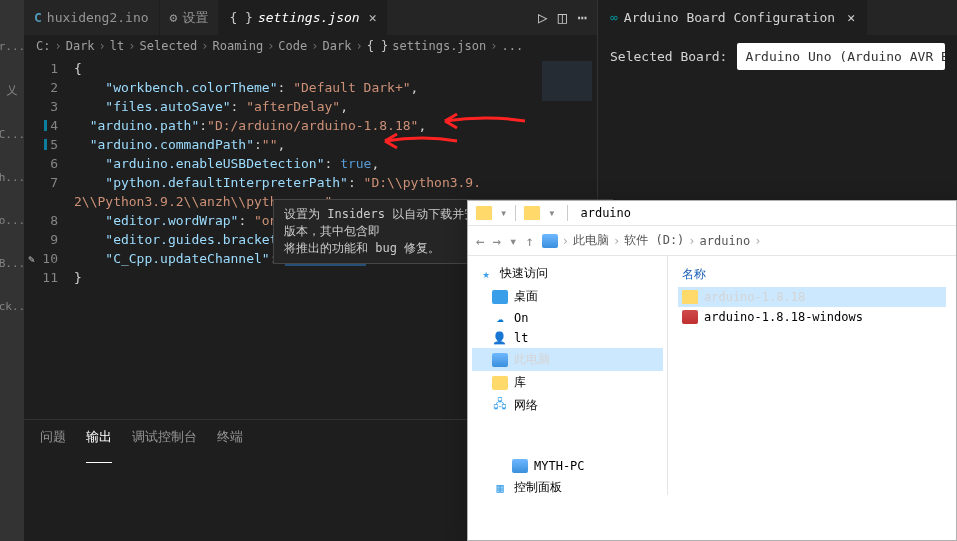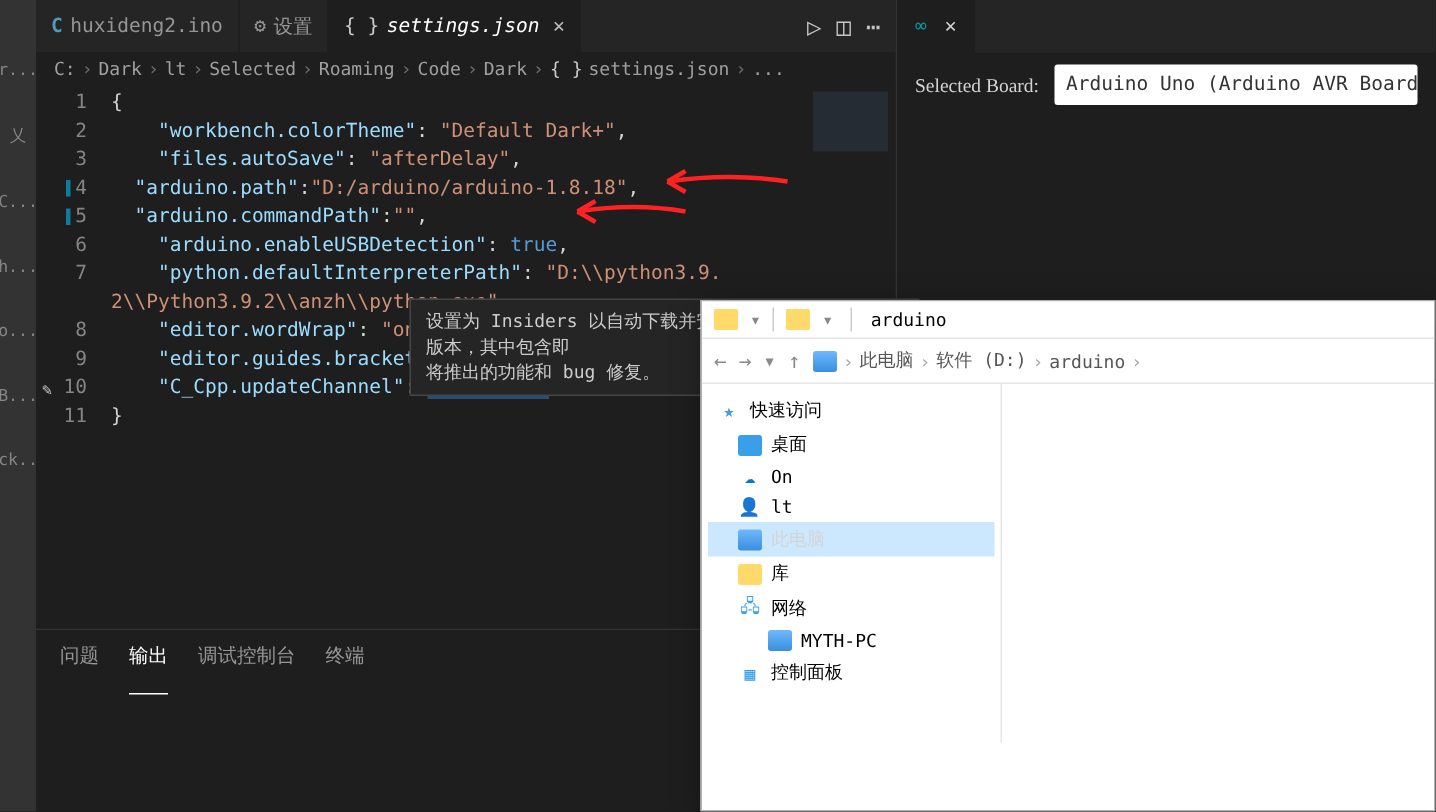--- a/index.html
+++ b/index.html
@@ -43,21 +43,21 @@
 
 .bottom-panel { border-top: 1px solid #333; background: #1e1e1e; }
 .panel-tabs { display: flex; gap: 20px; padding: 8px 16px; font-size: 13px; color: #969696; }
 .panel-tab.active { color: #ffffff; border-bottom: 1px solid #fff; padding-bottom: 16px; }
 
 
 .right-panel { width: 360px; background: #1e1e1e; border-left: 1px solid #333; }
 .right-tab-bar { display: flex; background: #252526; height: 35px; align-items: center; }
 .right-tab { padding: 0 12px; color: #d4d4d4; font-size: 13px; display: flex; align-items: center; gap: 6px; height: 100%; background: #1e1e1e; }
 .board-select-row { display: flex; align-items: center; margin: 8px 12px; gap: 10px; }
-.board-label { color: #d4d4d4; font-size: 13px; white-space: nowrap; font-family: Liberation Serif, serif; }
+.board-label { color: #d4d4d4; font-size: 13px; white-space: nowrap; }
 .board-select { flex: 1; background: #ffffff; color: #333; padding: 6px 8px; font-size: 13px; border-radius: 2px; overflow: hidden; white-space: nowrap; }
 
 
 .explorer { position: absolute; left: 467px; top: 200px; width: 490px; height: 341px; background: #ffffff; border: 1px solid #b0b0b0; box-shadow: 0 4px 20px rgba(0,0,0,0.3); color: #000; font-family: "Segoe UI", sans-serif; font-size: 12px; z-index: 20; }
 .exp-title { display: flex; align-items: center; padding: 4px 8px; gap: 8px; background: #fff; border-bottom: 1px solid #e5e5e5; }
 .exp-folder-icon { width: 16px; height: 14px; background: #ffd96a; border-radius: 1px; }
 .exp-ribbon { display: flex; background: #fff; border-bottom: 1px solid #e5e5e5; }
 .exp-ribbon-tab { padding: 6px 14px; font-size: 12px; }
 .exp-ribbon-tab.active { background: #1979ca; color: #fff; }
 .exp-nav { display: flex; align-items: center; padding: 6px 8px; gap: 8px; border-bottom: 1px solid #e5e5e5; }
@@ -187,20 +187,21 @@
         <span class="panel-tab">终端</span>
       </div>
       <div style="height:70px;"></div>
     </div>
   </div>
 
   <div class="right-panel">
     <div class="right-tab-bar">
       <div class="right-tab">
         <span style="color:#00979d;">∞</span>
+        <span>Arduino Board Configuration</span>
         <span style="margin-left:6px;">✕</span>
       </div>
     </div>
     <div class="board-select-row">
       <span class="board-label">Selected Board:</span>
       <div class="board-select">Arduino Uno (Arduino AVR Board</div>
     </div>
   </div>
 </div>
 
@@ -258,23 +259,34 @@
           <span>此电脑</span>
         </div>
       <div class="tree-item" style="padding-left:20px;">
           <span class="tree-icon" style="background:#ffd96a;border-radius:2px;"></span>
           <span>库</span>
         </div>
       <div class="tree-item" style="padding-left:20px;">
           <span class="tree-icon" style="color:#3a9fe8;">🖧</span>
           <span>网络</span>
         </div>
-      <div class="tree-item" style="padding-left:40px;">
+      <div class="tree-item" style="padding-left:40px;margin-top:39px;">
           <span class="pc-icon"></span>
           <span>MYTH-PC</span>
         </div>
       <div class="tree-item" style="padding-left:20px;">
           <span class="tree-icon" style="color:#3a9fe8;">▦</span>
           <span>控制面板</span>
         </div>
     </div>
+    <div class="exp-list">
+      <div class="list-header">名称</div>
+      <div class="list-row sel">
+          <span class="fld-icon"></span>
+          <span>arduino-1.8.18</span>
+        </div>
+      <div class="list-row">
+          <span class="exe-icon"></span>
+          <span>arduino-1.8.18-windows</span>
+        </div>
+    </div>
   </div>
 </div>
 
 </body></html>

